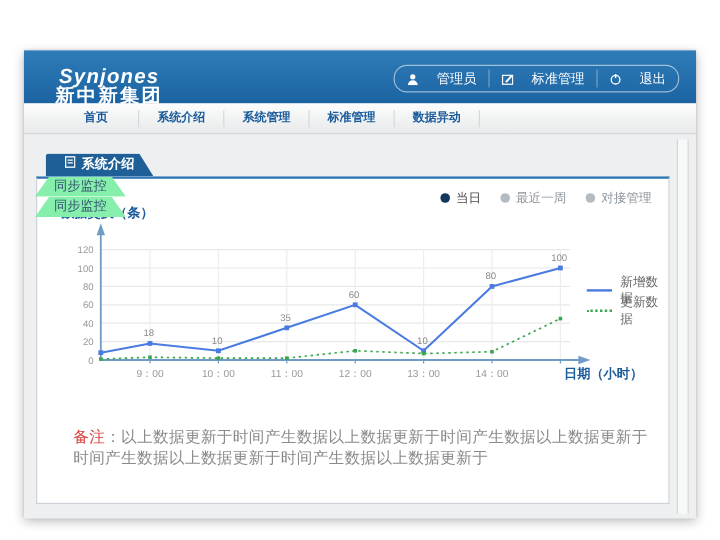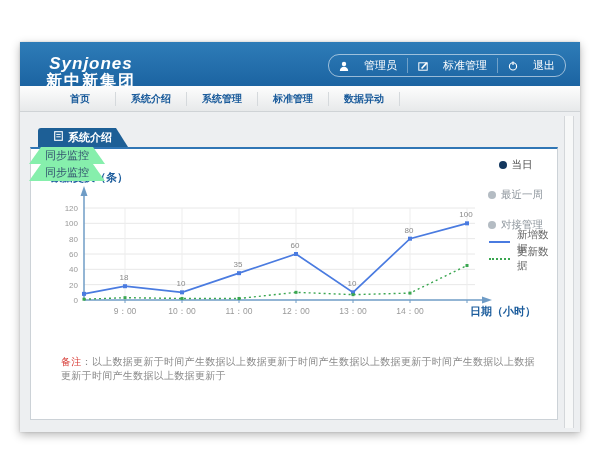--- a/index.html
+++ b/index.html
@@ -29,31 +29,31 @@
   .scroll-track{position:absolute;right:6px;top:4px;bottom:4px;width:8px;background:#f7f8f8;
     border-left:1px solid #d4d7da;border-right:1px solid #d4d7da;}
   .tabs{position:absolute;left:18px;top:16px;display:flex;align-items:flex-start;height:19px;flex-direction:column;}
   .tab{height:19px;line-height:19px;font-size:11px;padding:0 16px;display:flex;align-items:center;gap:5px;cursor:pointer;}
   .tab.active{background:#1d5f96;color:#fff;font-weight:bold;
     clip-path:polygon(0 0,calc(100% - 12px) 0,100% 100%,0 100%);border-radius:3px 0 0 0;z-index:2;}
   .tab.inactive{background:#86efac;color:#33536f;height:17px;line-height:17px;
     clip-path:polygon(12px 0,calc(100% - 12px) 0,100% 100%,0 100%);margin-left:-9px;z-index:1;}
   .panel{position:absolute;left:10px;top:35px;width:528px;height:273px;background:#fff;
     border:1px solid #ccd2d7;border-top:2px solid #3076b5;box-sizing:border-box;}
-  .radios{position:absolute;top:9px;right:14px;display:flex;gap:16px;font-size:10.5px;color:#8d959c;align-items:center;flex-direction:column;}
+  .radios{position:absolute;top:9px;right:14px;display:flex;gap:16px;font-size:10.5px;color:#8d959c;align-items:center;}
   .radio-item{display:flex;align-items:center;cursor:pointer;}
   .radio-dot{width:8px;height:8px;border-radius:50%;display:inline-block;margin-right:5px;background:#b4bcc3;}
   .radio-item.selected .radio-dot{background:#13375e;}
   .radio-item.selected{color:#4a4a4a;}
   .legend{position:absolute;left:458px;top:84px;font-size:10.5px;color:#666;}
   .legend-row{display:flex;align-items:center;gap:7px;height:17px;}
   .ls{width:22px;height:0;}
   .ls-solid{border-top:2px solid #4a7be0;}
   .ls-dotted{border-top:2px dotted #3aa650;}
-  .note{position:absolute;left:30px;top:206px;right:14px;font-size:10px;color:#8a8a8a;letter-spacing:.3px;}
+  .note{position:absolute;left:30px;top:206px;right:14px;font-size:13px;color:#8a8a8a;letter-spacing:.3px;}
   .note-label{color:#d9413c;}
   #chart{position:absolute;left:0;top:18px;}
 </style>
 </head>
 <body>
 
 <div class="window">
 
   <div class="header">
     <div class="logo">

